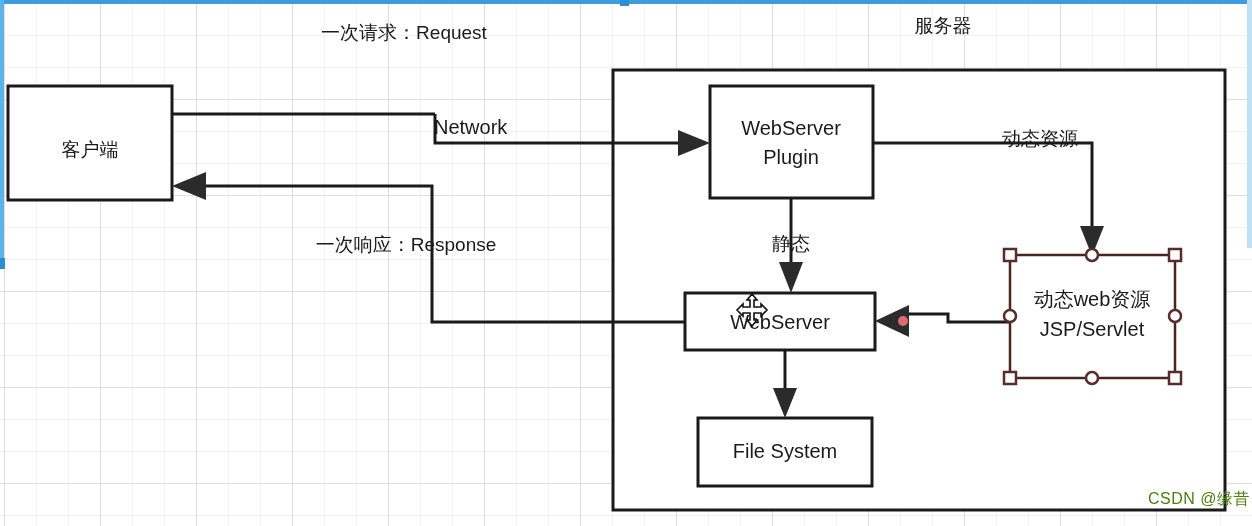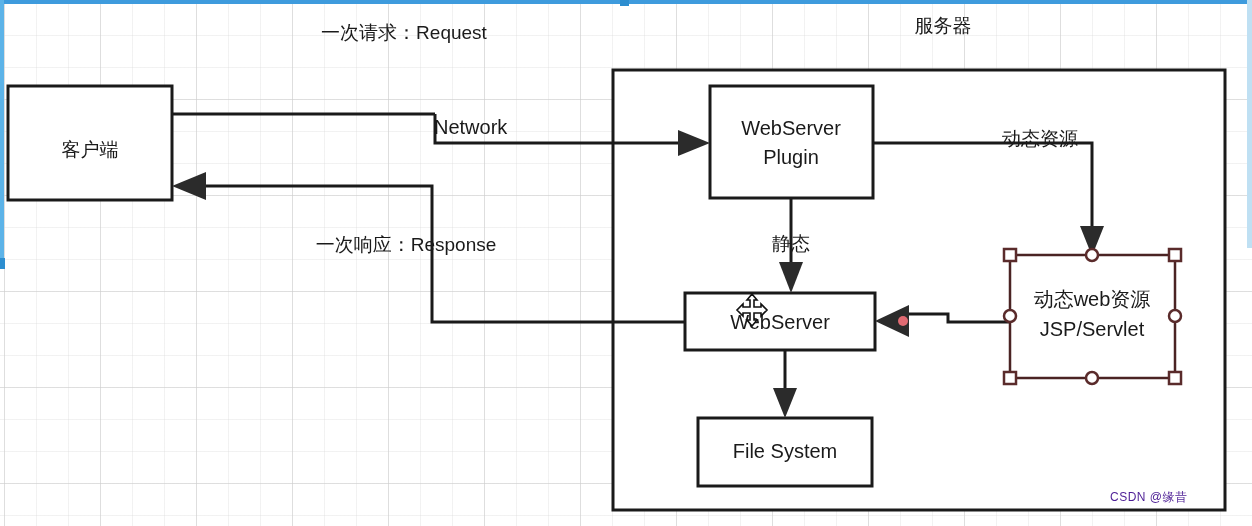--- a/index.html
+++ b/index.html
@@ -40,22 +40,22 @@
   .lbl-node{font-size:20px;}
 
   
   .sel-box{fill:#ffffff;stroke:#4a2323;stroke-width:2.5;}
   .handle-sq{fill:#ffffff;stroke:#5a2b2b;stroke-width:2.5;}
   .handle-ci{fill:#ffffff;stroke:#5a2b2b;stroke-width:2.5;}
   .endpoint-dot{fill:#e06a72;stroke:none;}
 
   
   #watermark{
-    position:absolute;left:1110px;top:489px;
-    font-size:12px;color:#4c1d95;letter-spacing:.5px;
+    position:absolute;left:1148px;top:489px;
+    font-size:16px;color:#4d7c0f;letter-spacing:.5px;
     font-family:"Liberation Sans","DejaVu Sans",sans-serif;
     white-space:nowrap;
   }
   
   .cursor-move{stroke:#111;stroke-width:1.6;fill:#ffffff;}
 </style>
 </head>
 <body>
 
 <div id="app">

